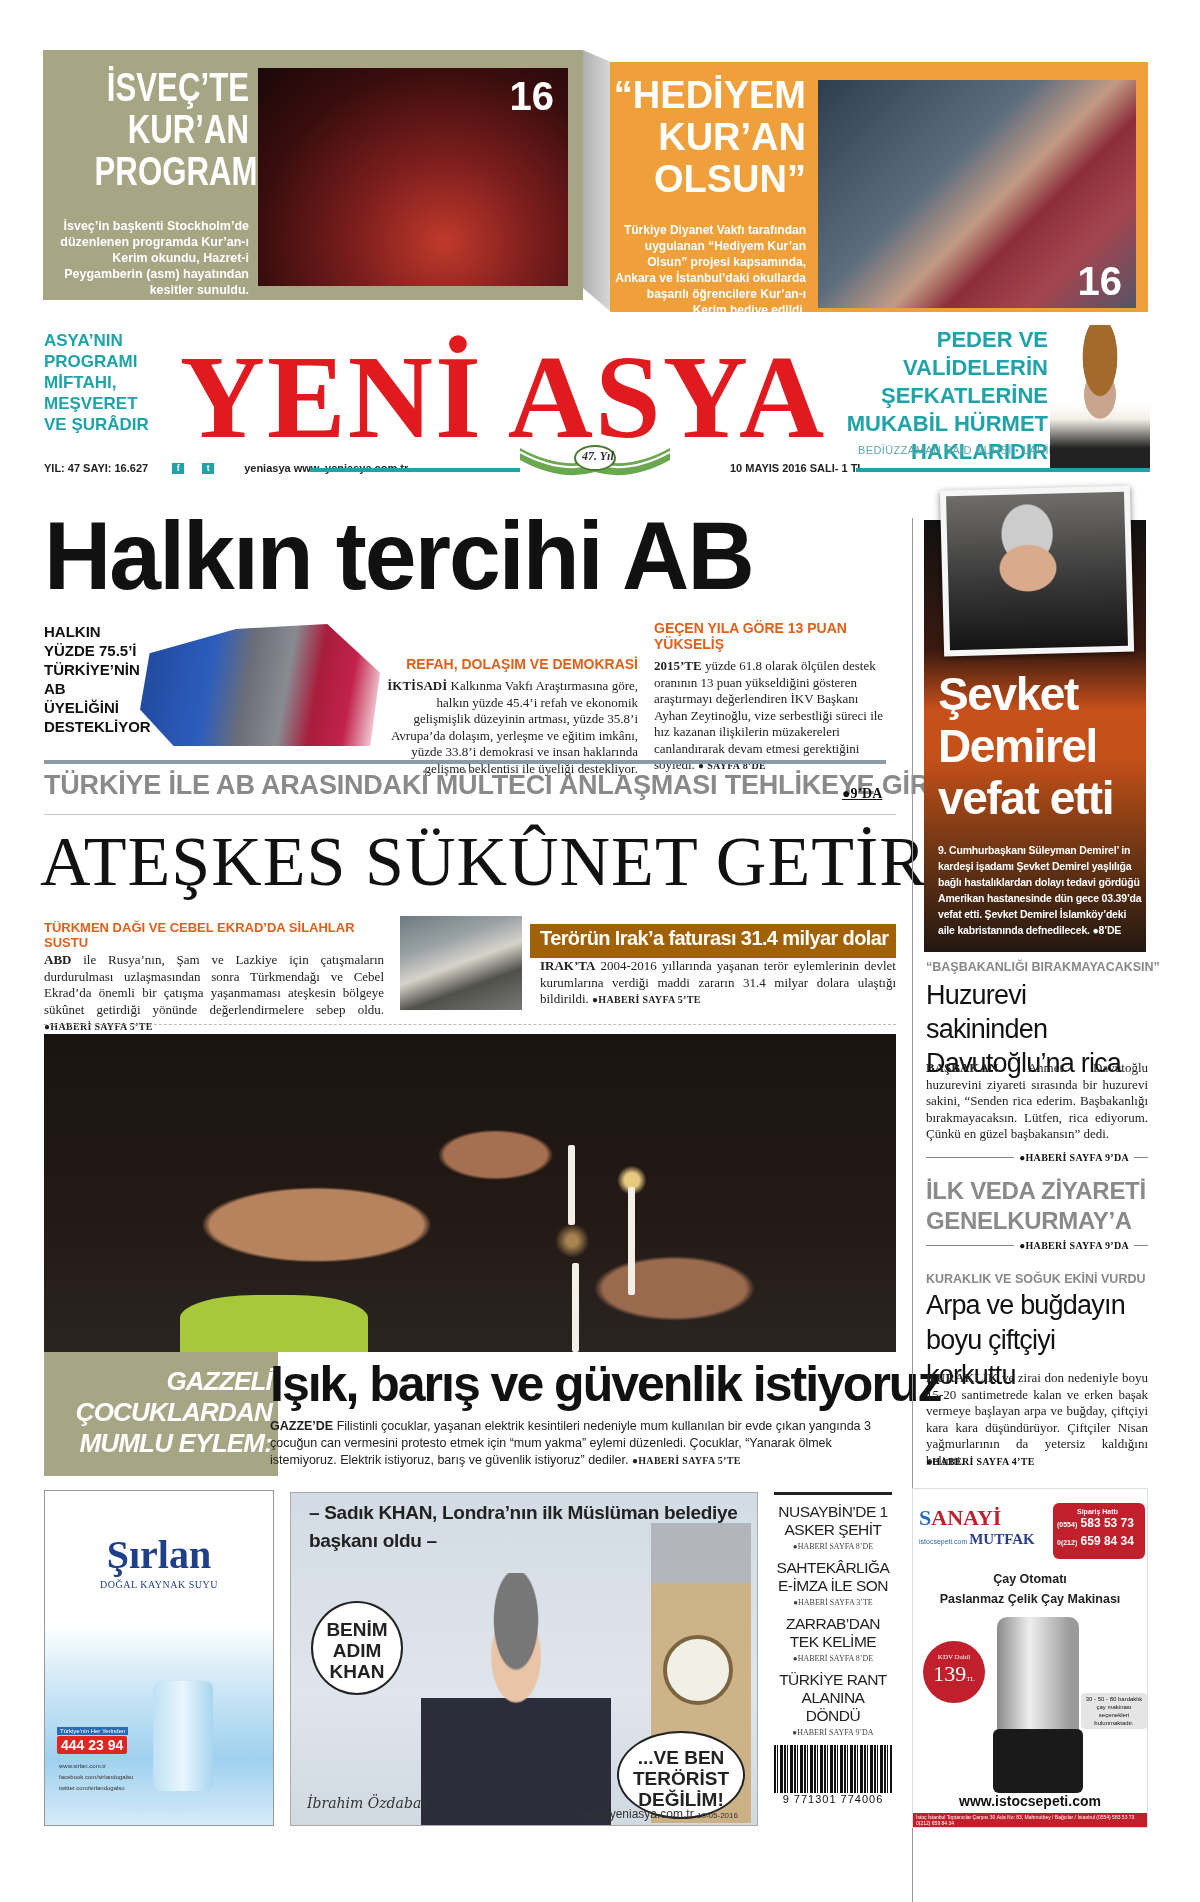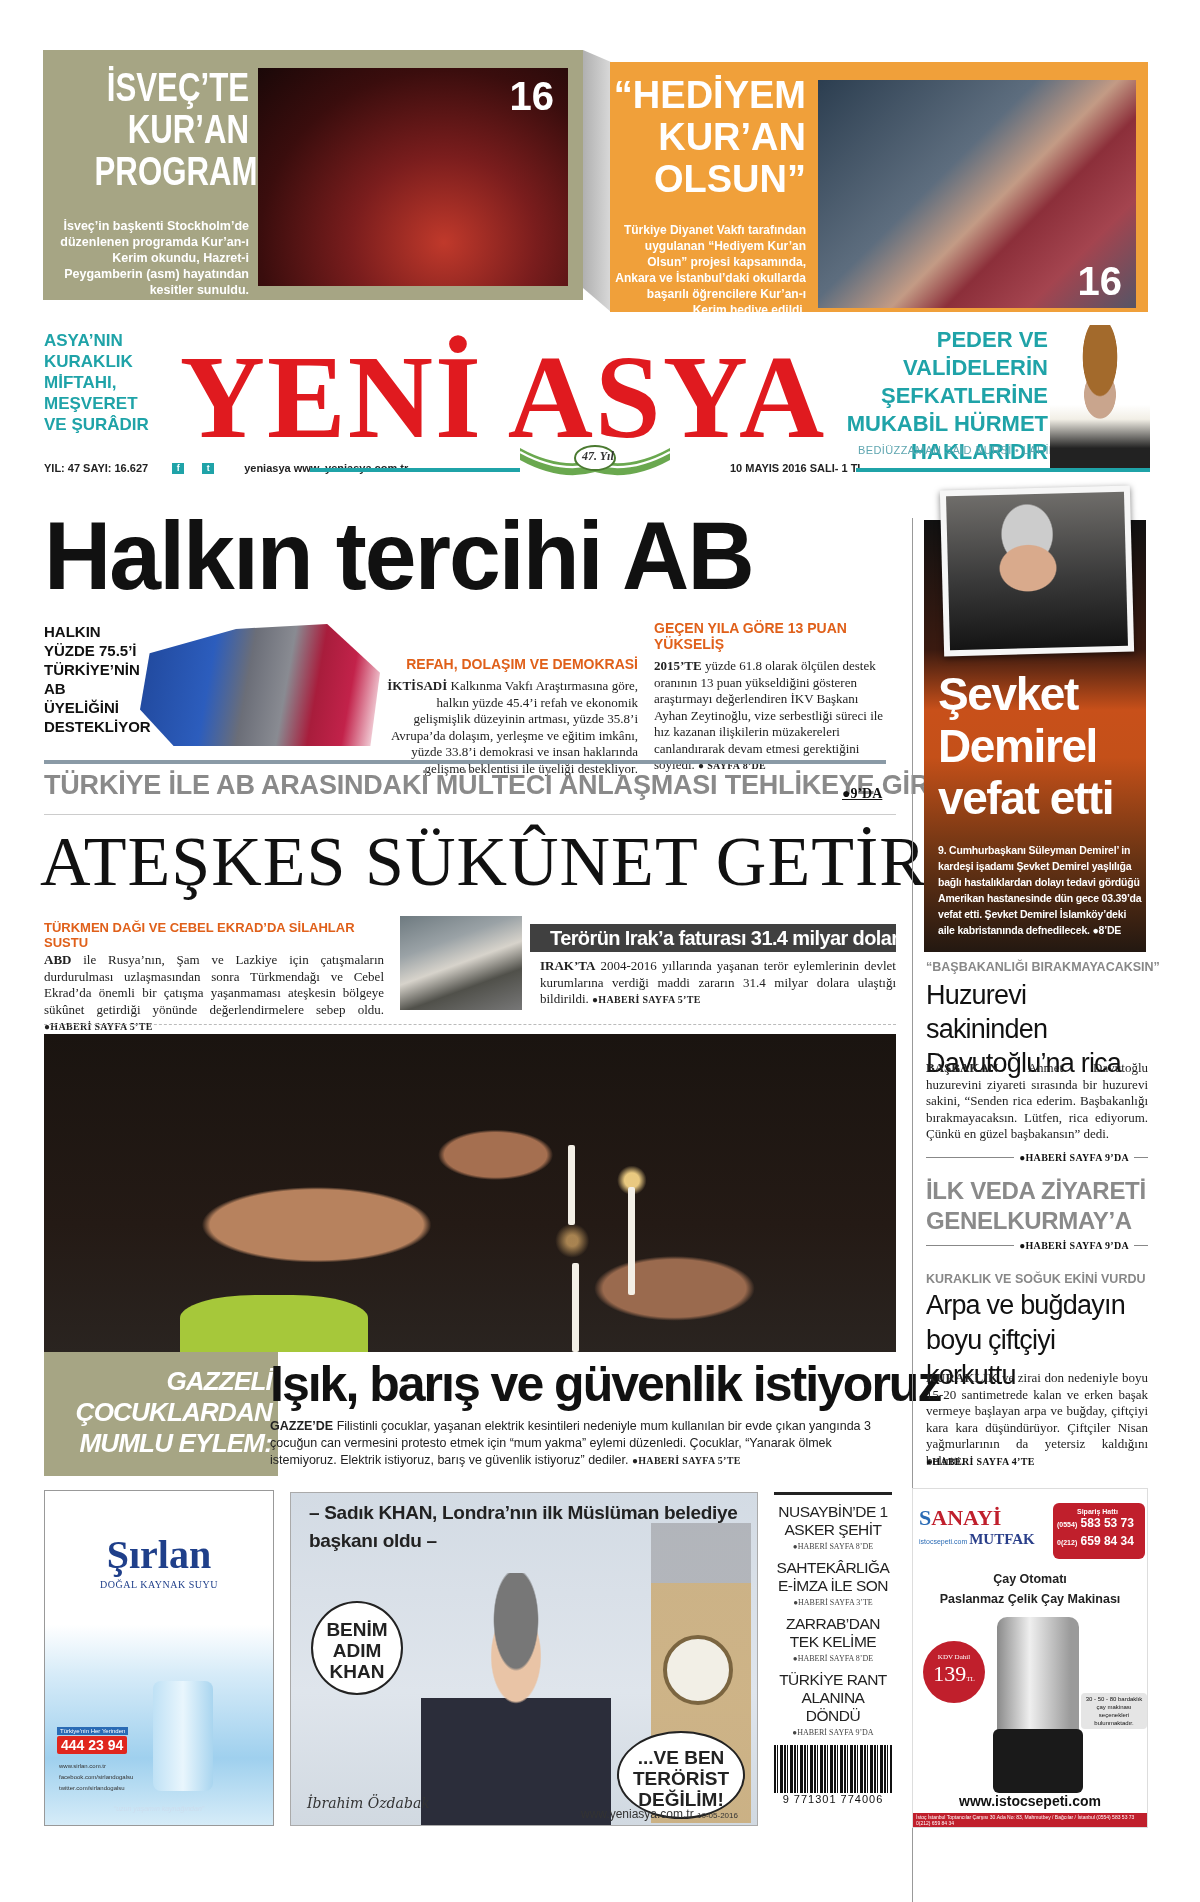--- a/index.html
+++ b/index.html
@@ -52,21 +52,21 @@
   #gecen .body-serif { margin-top: 6px; text-align: left; }
 
   #rule-grey1 { left: 44px; top: 760px; width: 842px; height: 4px; background: #8a9aa6; }
   #multeci { left: 44px; top: 770px; font-size: 27px; font-weight: 900; color: #8a8a8a; letter-spacing: -0.2px; }
   #multeci-ref { left: 842px; top: 786px; font-family: "Liberation Serif", serif; font-size: 14px; font-weight: 700; text-decoration: underline; }
   #ateskes { left: 40px; top: 822px; width: 850px; font-family: "Liberation Serif", serif; font-size: 70px; line-height: 80px; letter-spacing: 1px; color: #111; white-space: nowrap; }
   #turkmen { left: 44px; top: 920px; width: 340px; }
   #turkmen .col-head { font-size: 13px; color: #e0601a; }
   #turkmen .body-serif { margin-top: 2px; }
   #irak-pic { left: 400px; top: 916px; width: 122px; height: 94px; background: linear-gradient(160deg,#6e7a80 0%,#9aa2a6 30%,#d7d3cb 50%,#50504a 70%,#777 100%); }
-  #irak-bar { left: 530px; top: 924px; width: 366px; height: 28px; background: #404040; color: #fff; font-size: 20px; font-weight: 700; line-height: 28px; padding-left: 20px; letter-spacing: -0.6px; white-space: nowrap; overflow: hidden; }
+  #irak-bar { left: 530px; top: 924px; width: 366px; height: 34px; background: #a16207; color: #fff; font-size: 20px; font-weight: 700; line-height: 28px; padding-left: 10px; letter-spacing: -0.6px; white-space: nowrap; overflow: hidden; }
   #irak-body { left: 540px; top: 958px; width: 356px; }
   #rule-dash { left: 44px; top: 1024px; width: 852px; border-top: 1px dashed #bbb; }
 
   
   #gaza-photo { left: 44px; top: 1034px; width: 852px; height: 318px;
      background:
        radial-gradient(circle at 69% 46%, rgba(255,220,140,.9) 0 1.2%, transparent 2.4%),
        radial-gradient(circle at 62% 65%, rgba(255,200,120,.6) 0 1%, transparent 3%),
        radial-gradient(ellipse at 32% 60%, #b7825e 0 13%, transparent 14%),
        radial-gradient(ellipse at 53% 38%, #a56f50 0 8%, transparent 9%),
@@ -161,21 +161,21 @@
 <div id="promo-fold" class="abs"></div>
 
 <div id="promo-right" class="abs">
   <div class="title">“HEDİYEM KUR’AN OLSUN”</div>
   <div class="desc">Türkiye Diyanet Vakfı tarafından uygulanan “Hediyem Kur’an Olsun” projesi kapsamında, Ankara ve İstanbul’daki okullarda başarılı öğrencilere Kur’an-ı Kerim hediye edildi.</div>
   <div class="pic">
     <span class="pagebadge" style="right:14px;bottom:4px">16</span>
   </div>
 </div>
 
-<div id="slogan-left" class="abs">ASYA’NIN KURAKLIK MİFTAHI, MEŞVERET VE ŞURÂDIR</div>
+<div id="slogan-left" class="abs">ASYA’NIN PROGRAMI MİFTAHI, MEŞVERET VE ŞURÂDIR</div>
 <div id="logo" class="abs">YENİ ASYA</div>
 <div id="ribbon" class="abs">
   <svg width="150" height="52" viewBox="0 0 150 52">
     <path d="M0 18 Q40 40 75 30 Q110 40 150 18 L150 30 Q110 52 75 42 Q40 52 0 30Z" fill="#6aa84f"></path>
     <path d="M0 22 Q40 44 75 34 Q110 44 150 22" fill="none" stroke="#fff" stroke-width="2"></path>
     <ellipse cx="75" cy="28" rx="20" ry="12" fill="#fff" stroke="#4a7a30" stroke-width="2"></ellipse>
   </svg>
   <span class="abs" style="left:62px;top:19px;font-size:12px;font-weight:700;color:#333;font-family:'Liberation Serif',serif;font-style:italic">47. Yıl</span>
 </div>
 <div id="quote" class="abs">PEDER VE VALİDELERİN ŞEFKATLERİNE MUKABİL HÜRMET HAKLARIDIR</div>

